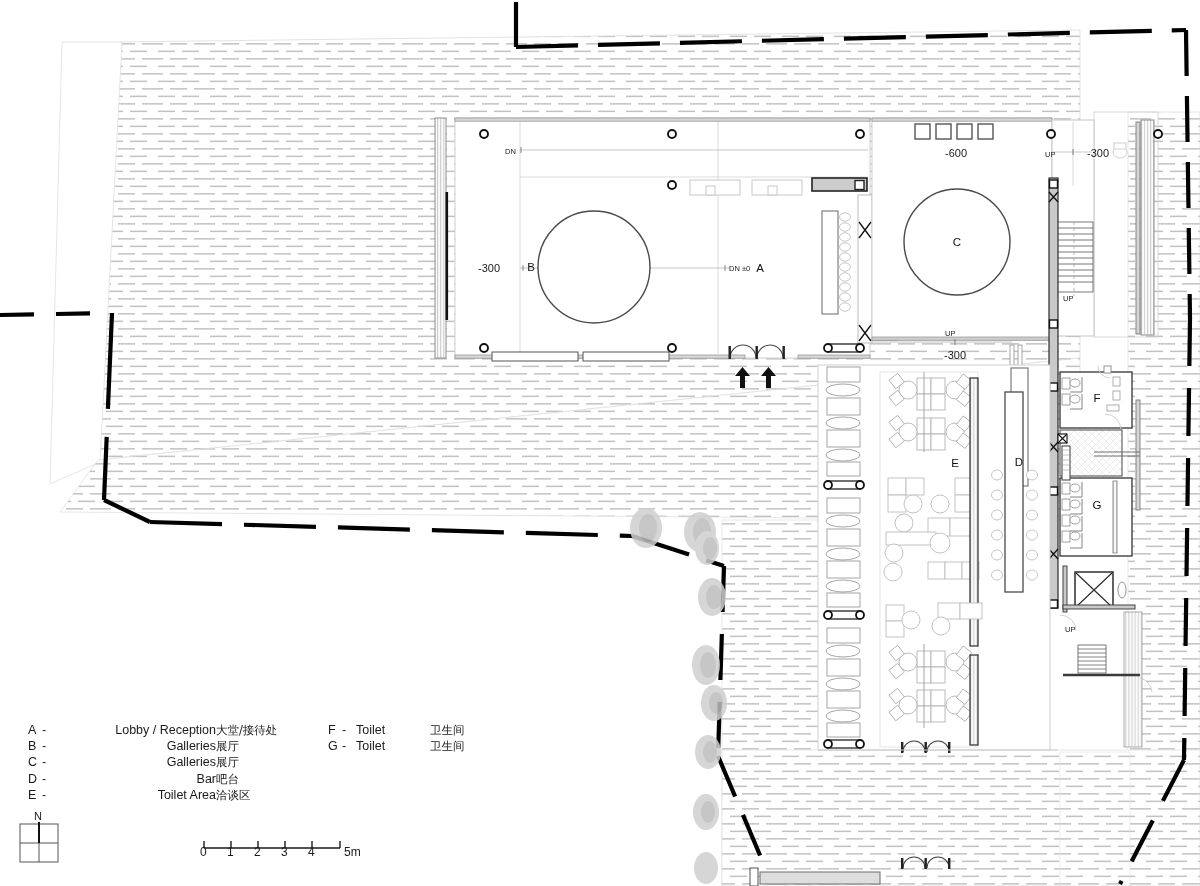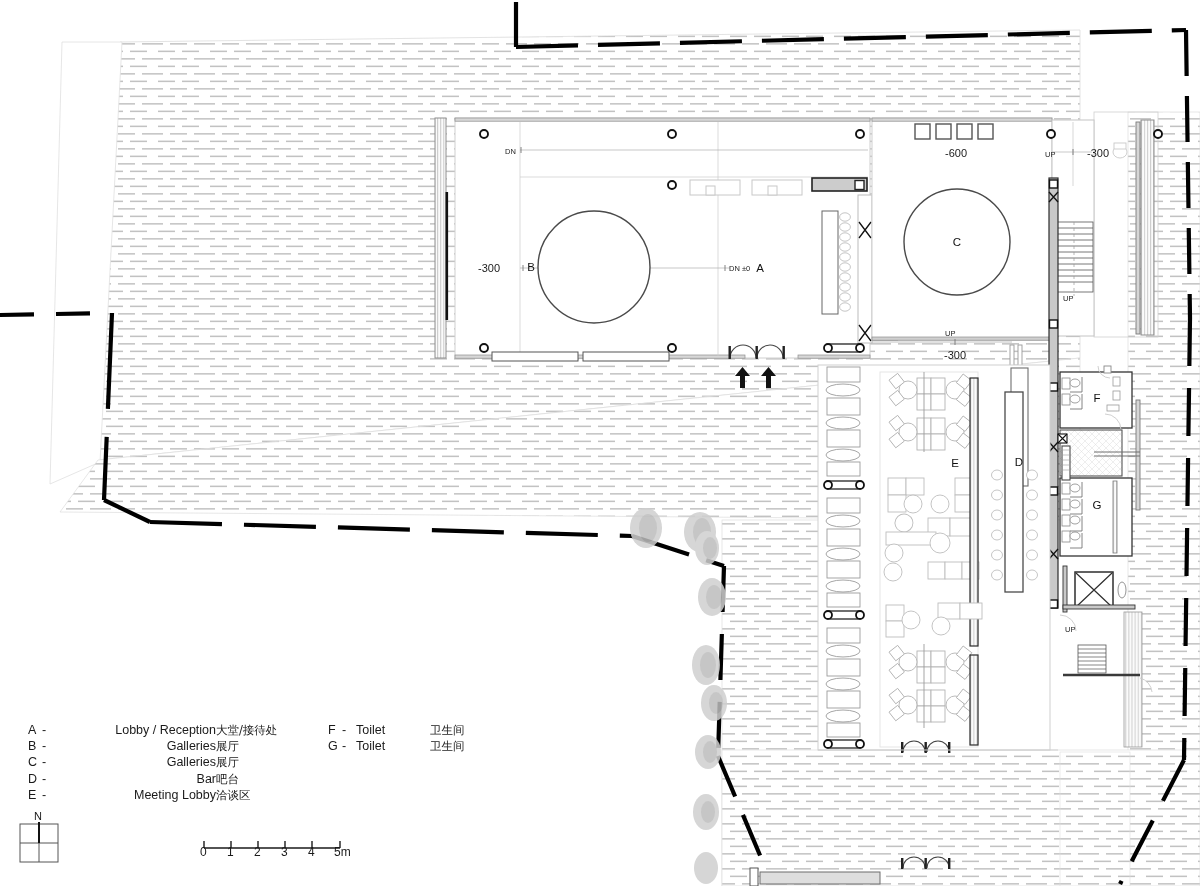--- a/index.html
+++ b/index.html
@@ -601,21 +601,21 @@
       </div>
       <div class="lrow">
         <span class="lcode">D</span>
         <span class="ldash">-</span>
         <span class="len">Bar</span>
         <span class="lzh">吧台</span>
       </div>
       <div class="lrow">
         <span class="lcode">E</span>
         <span class="ldash">-</span>
-        <span class="len">Meeting Lobby</span>
+        <span class="len">Toilet Area</span>
         <span class="lzh">洽谈区</span>
       </div>
     </div>
 
     <div class="legend-col2">
       <div class="lrow">
         <span class="lcode">F</span>
         <span class="ldash">-</span>
         <span class="l2en">Toilet</span>
         <span class="lzh">卫生间</span>
@@ -647,16 +647,16 @@
     <line x1="85" y1="12" x2="85" y2="5" stroke="#1a1a1a" stroke-width="1.4"></line>
     <line x1="112" y1="12" x2="112" y2="5" stroke="#1a1a1a" stroke-width="1.4"></line>
     <line x1="140" y1="12" x2="140" y2="5" stroke="#1a1a1a" stroke-width="1.4"></line>
   </svg>
   <div class="scalenums">
     <span style="left:0px">0</span>
     <span style="left:27px">1</span>
     <span style="left:54px">2</span>
     <span style="left:81px">3</span>
     <span style="left:108px">4</span>
-    <span style="left:134px">5m</span>
+    <span style="left:144px">5m</span>
   </div>
 
 </div>
 
 </body></html>

